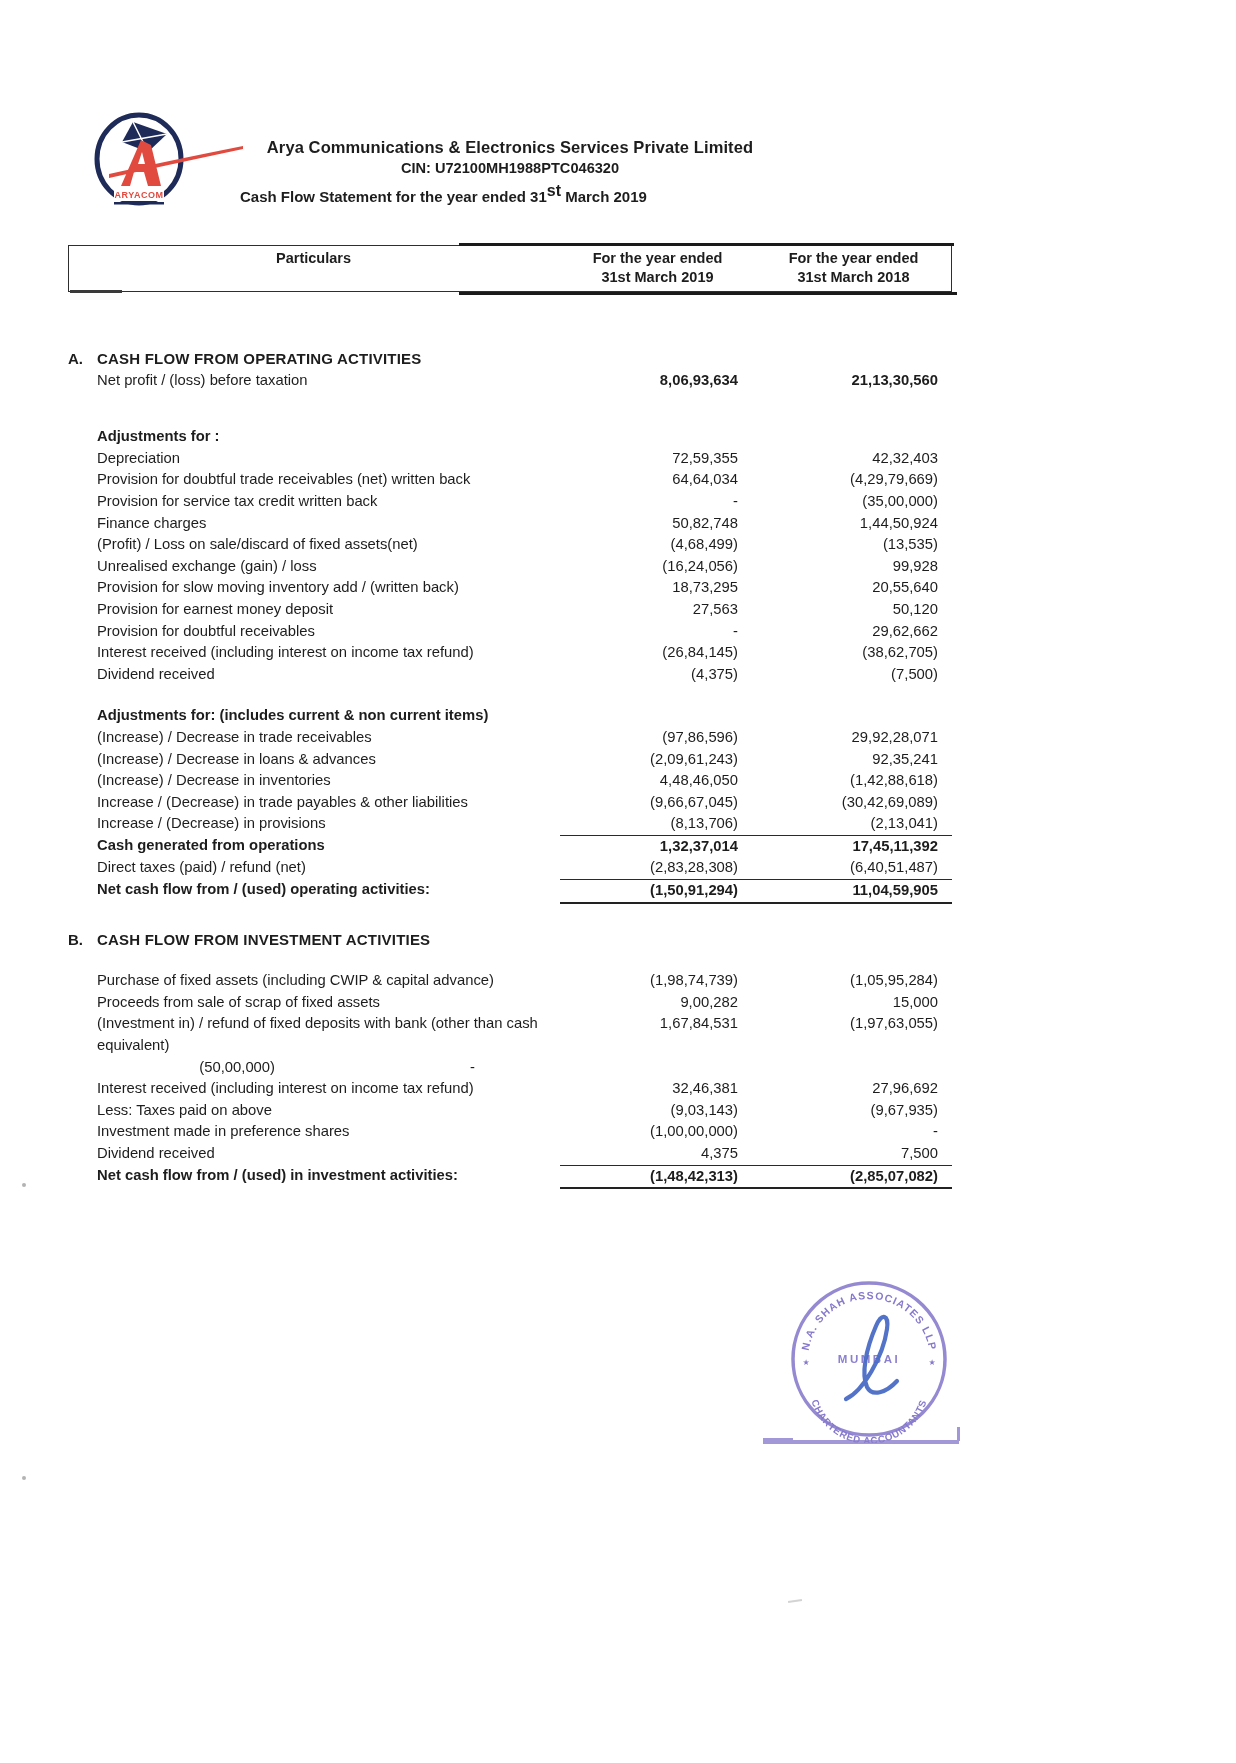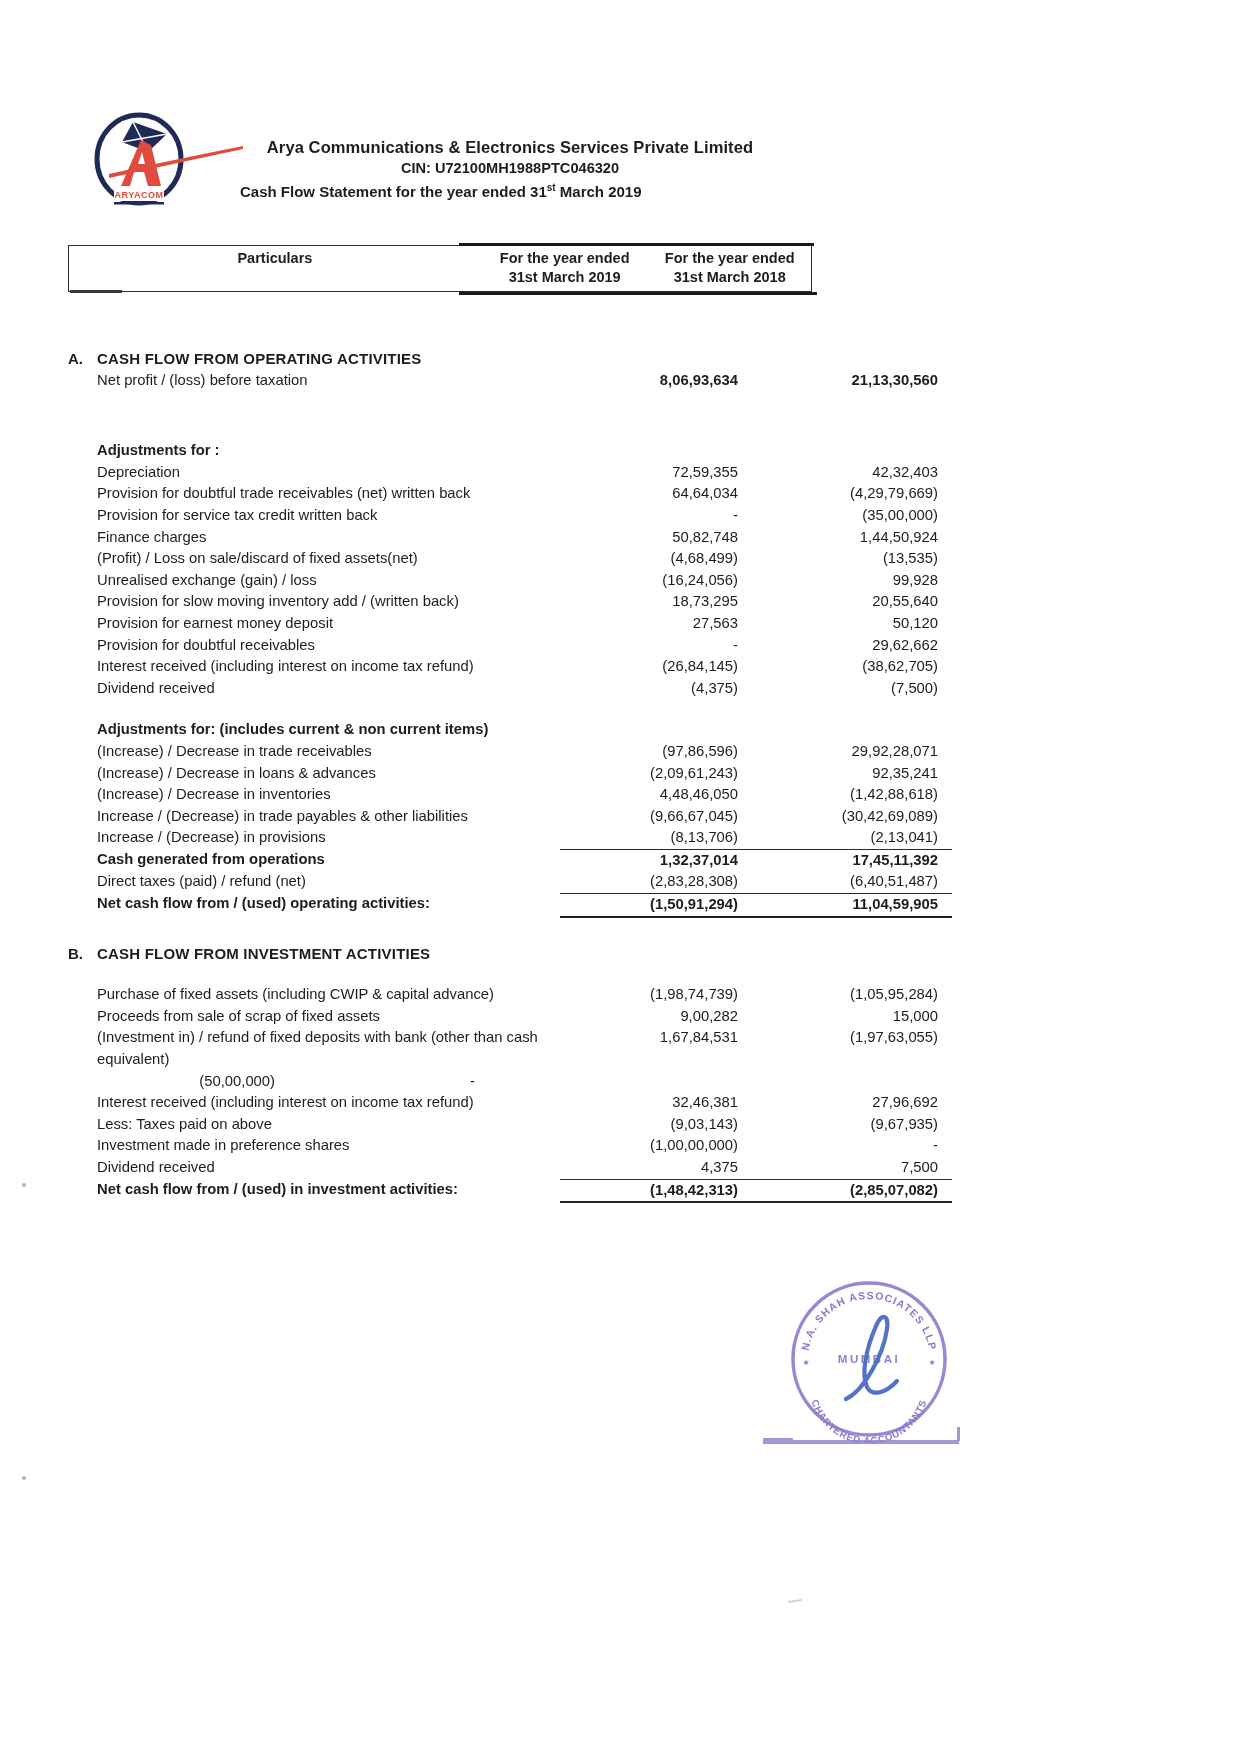--- a/index.html
+++ b/index.html
@@ -5,45 +5,45 @@
   html,body{margin:0;padding:0;background:#e8e8e8;}
   .page{position:relative;width:1236px;height:1763px;background:#fff;margin:0 auto;
         font-family:"Liberation Sans", sans-serif;color:#1d1d1d;overflow:hidden;}
 
   
   .logo{position:absolute;left:93px;top:110px;width:230px;height:102px;}
   .head-text{position:absolute;left:240px;top:138px;width:540px;}
   .co-name{font-size:16.5px;font-weight:bold;text-align:center;letter-spacing:.1px;}
   .cin{font-size:14.6px;font-weight:bold;text-align:center;margin-top:3px;}
   .stmt-title{font-size:15px;font-weight:bold;text-align:left;margin-top:6px;}
-  .stmt-title sup{font-size:10px;}
-
-  
-  .thbox{position:absolute;left:68px;top:245px;width:744px;height:47px;
+  .stmt-title sup{font-size:16px;}
+
+  
+  .thbox{position:absolute;left:68px;top:245px;width:884px;height:47px;
          border:1.6px solid #2e2e2e;box-sizing:border-box;display:flex;background:#fff;}
   .thbox::before{content:'';position:absolute;top:-3px;left:390px;right:-3px;height:3px;background:#1a1a1a;}
   .thbox::after{content:'';position:absolute;bottom:-3.5px;left:390px;right:-6px;height:3px;background:#1a1a1a;}
   .th-dash{position:absolute;left:70px;top:290px;width:52px;height:3px;background:#3a3a3a;}
   .thc{font-size:14.5px;font-weight:bold;text-align:center;line-height:19px;padding-top:3px;box-sizing:border-box;}
   .thc.c1{width:489px;}
   .thc.c2{width:199px;}
   .thc.c3{width:193px;}
 
   
   .body-rows{position:absolute;left:0;top:348px;width:958px;}
   .row{display:flex;align-items:flex-start;line-height:21.6px;font-size:14.8px;padding-left:68px;}
   .sec{width:29px;font-weight:bold;font-size:15px;flex:none;}
   .sec-title{font-weight:bold;font-size:15px;letter-spacing:.2px;}
   .lbl{width:463px;flex:none;}
   .v1{width:198px;flex:none;text-align:right;padding-right:20px;box-sizing:border-box;}
   .v2{width:194px;flex:none;text-align:right;padding-right:14px;box-sizing:border-box;}
   .b{font-weight:bold;}
   .rt{border-top:1.6px solid #2a2a2a;}
   .rb{border-bottom:2.6px solid #222;}
-  .g20{margin-top:20px;} .g24{} .g25{margin-top:25px;} .g49{margin-top:49px;}
+  .g20{margin-top:20px;} .g24{} .g25{margin-top:25px;} .g49{margin-top:35px;}
 
   
   .stamp{position:absolute;left:789px;top:1279px;width:160px;height:164px;opacity:.92;}
   .st-top,.st-bot{font-weight:bold;fill:#7c6ec8;}
   .st-top{font-size:10.5px;letter-spacing:1.1px;}
   .st-bot{font-size:9.8px;letter-spacing:.7px;}
   .st-center{font-size:11.5px;font-weight:bold;fill:#8276cb;letter-spacing:2.5px;text-anchor:middle;}
   .st-star{font-size:8px;fill:#7c6ec8;text-anchor:middle;}
   .stamp-underline{position:absolute;left:763px;top:1440px;width:196px;height:3.5px;
                    background:#8c7fce;opacity:.8;}

